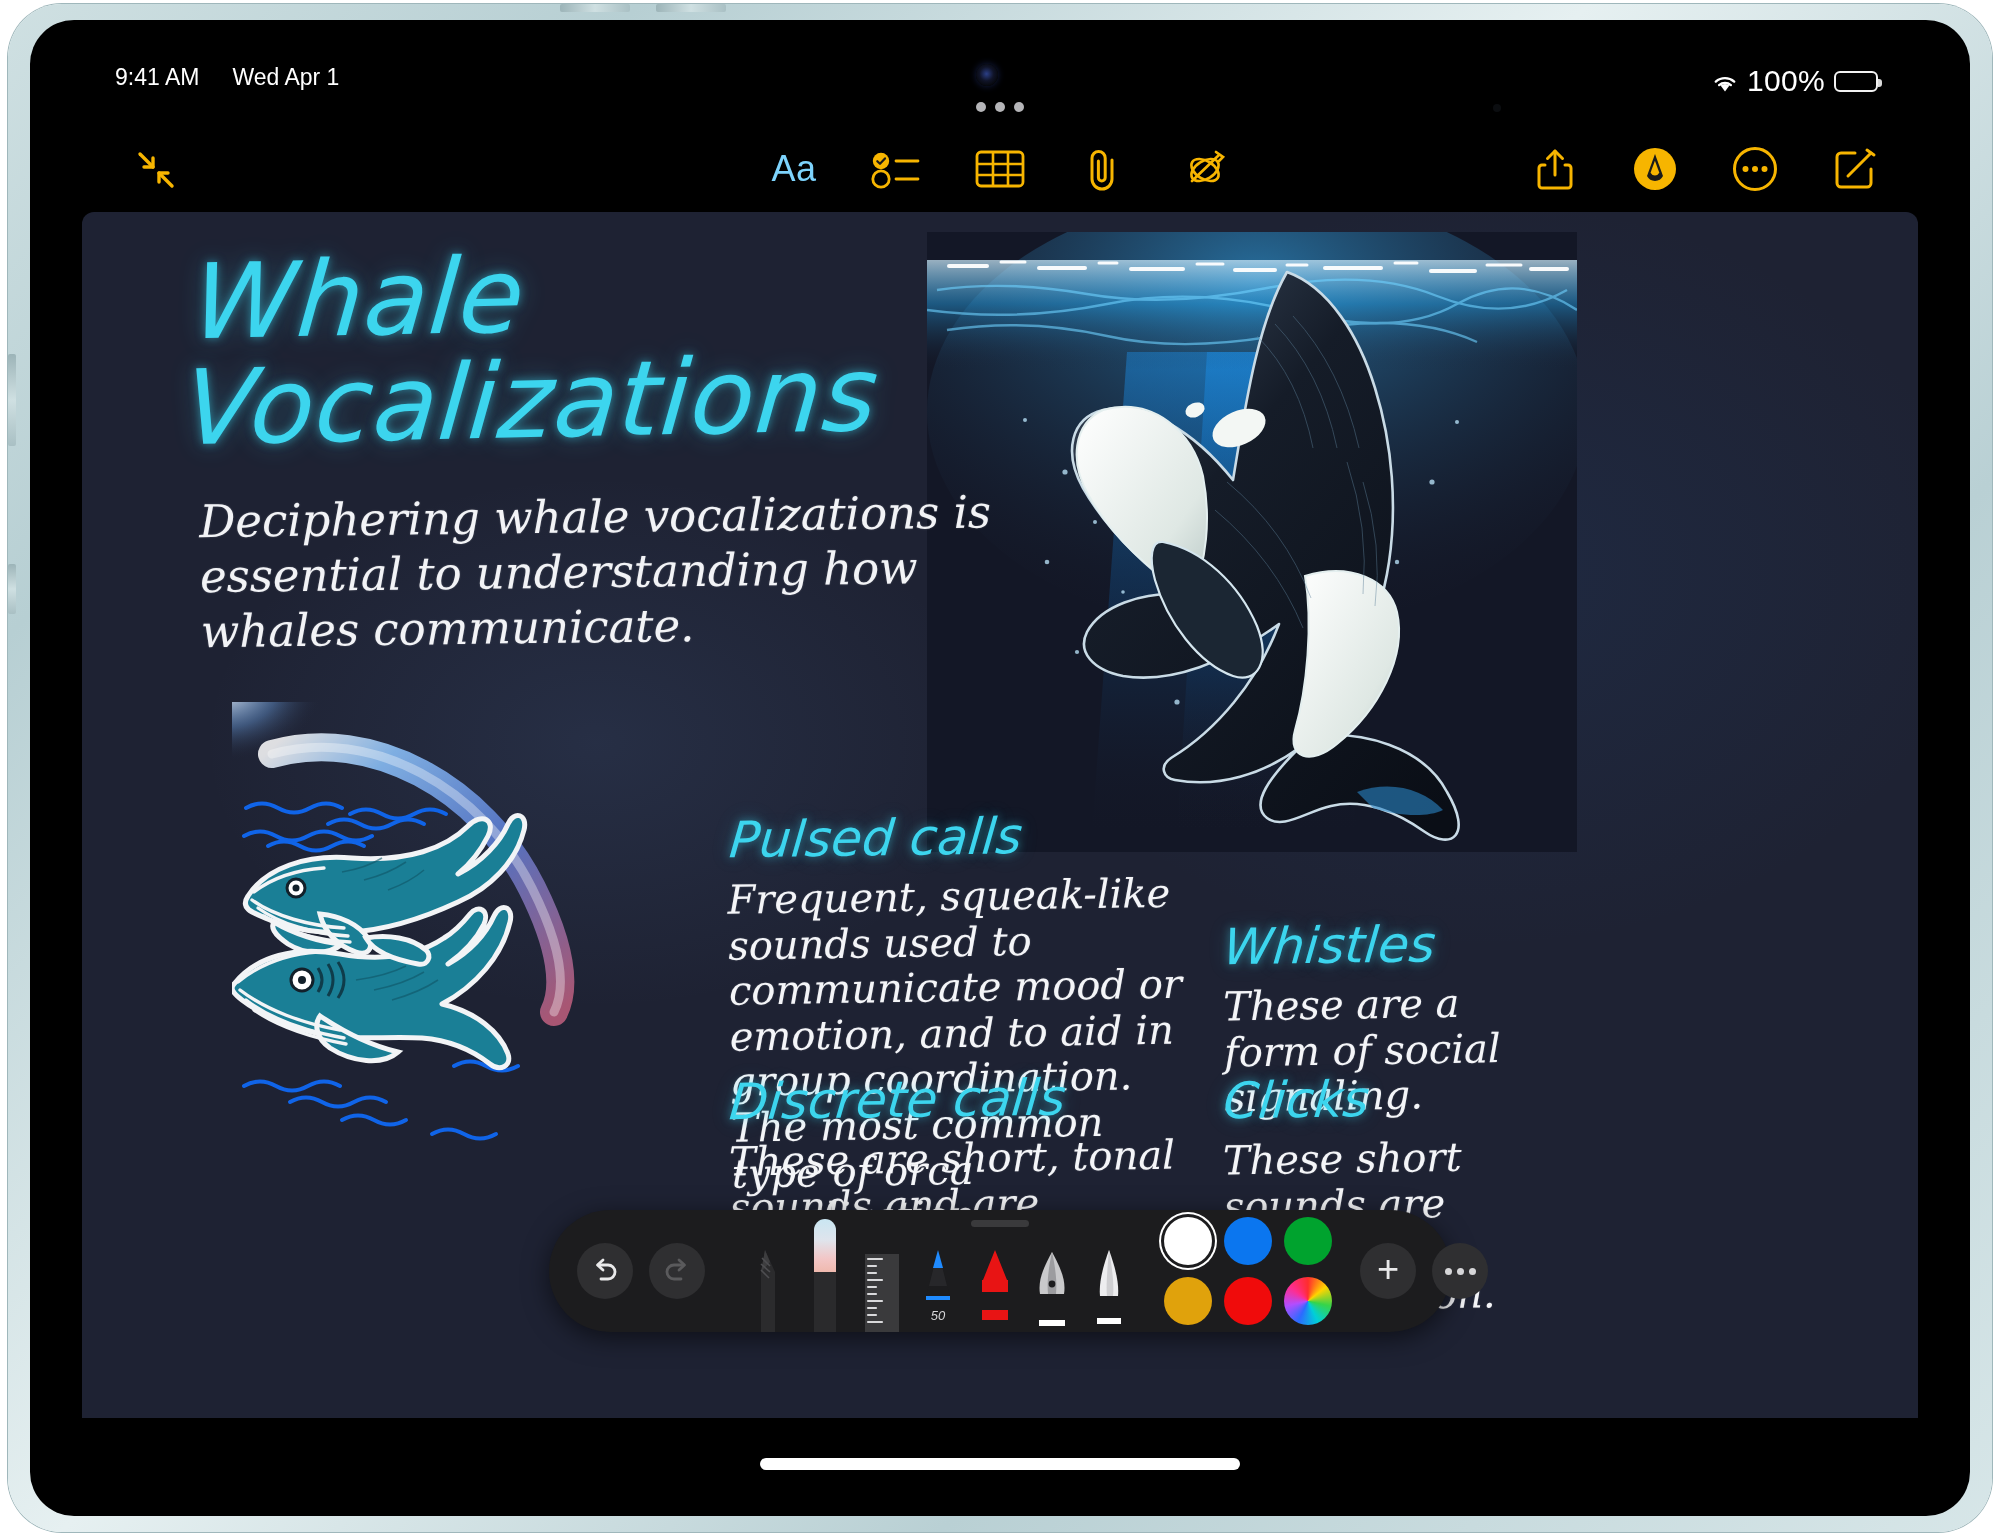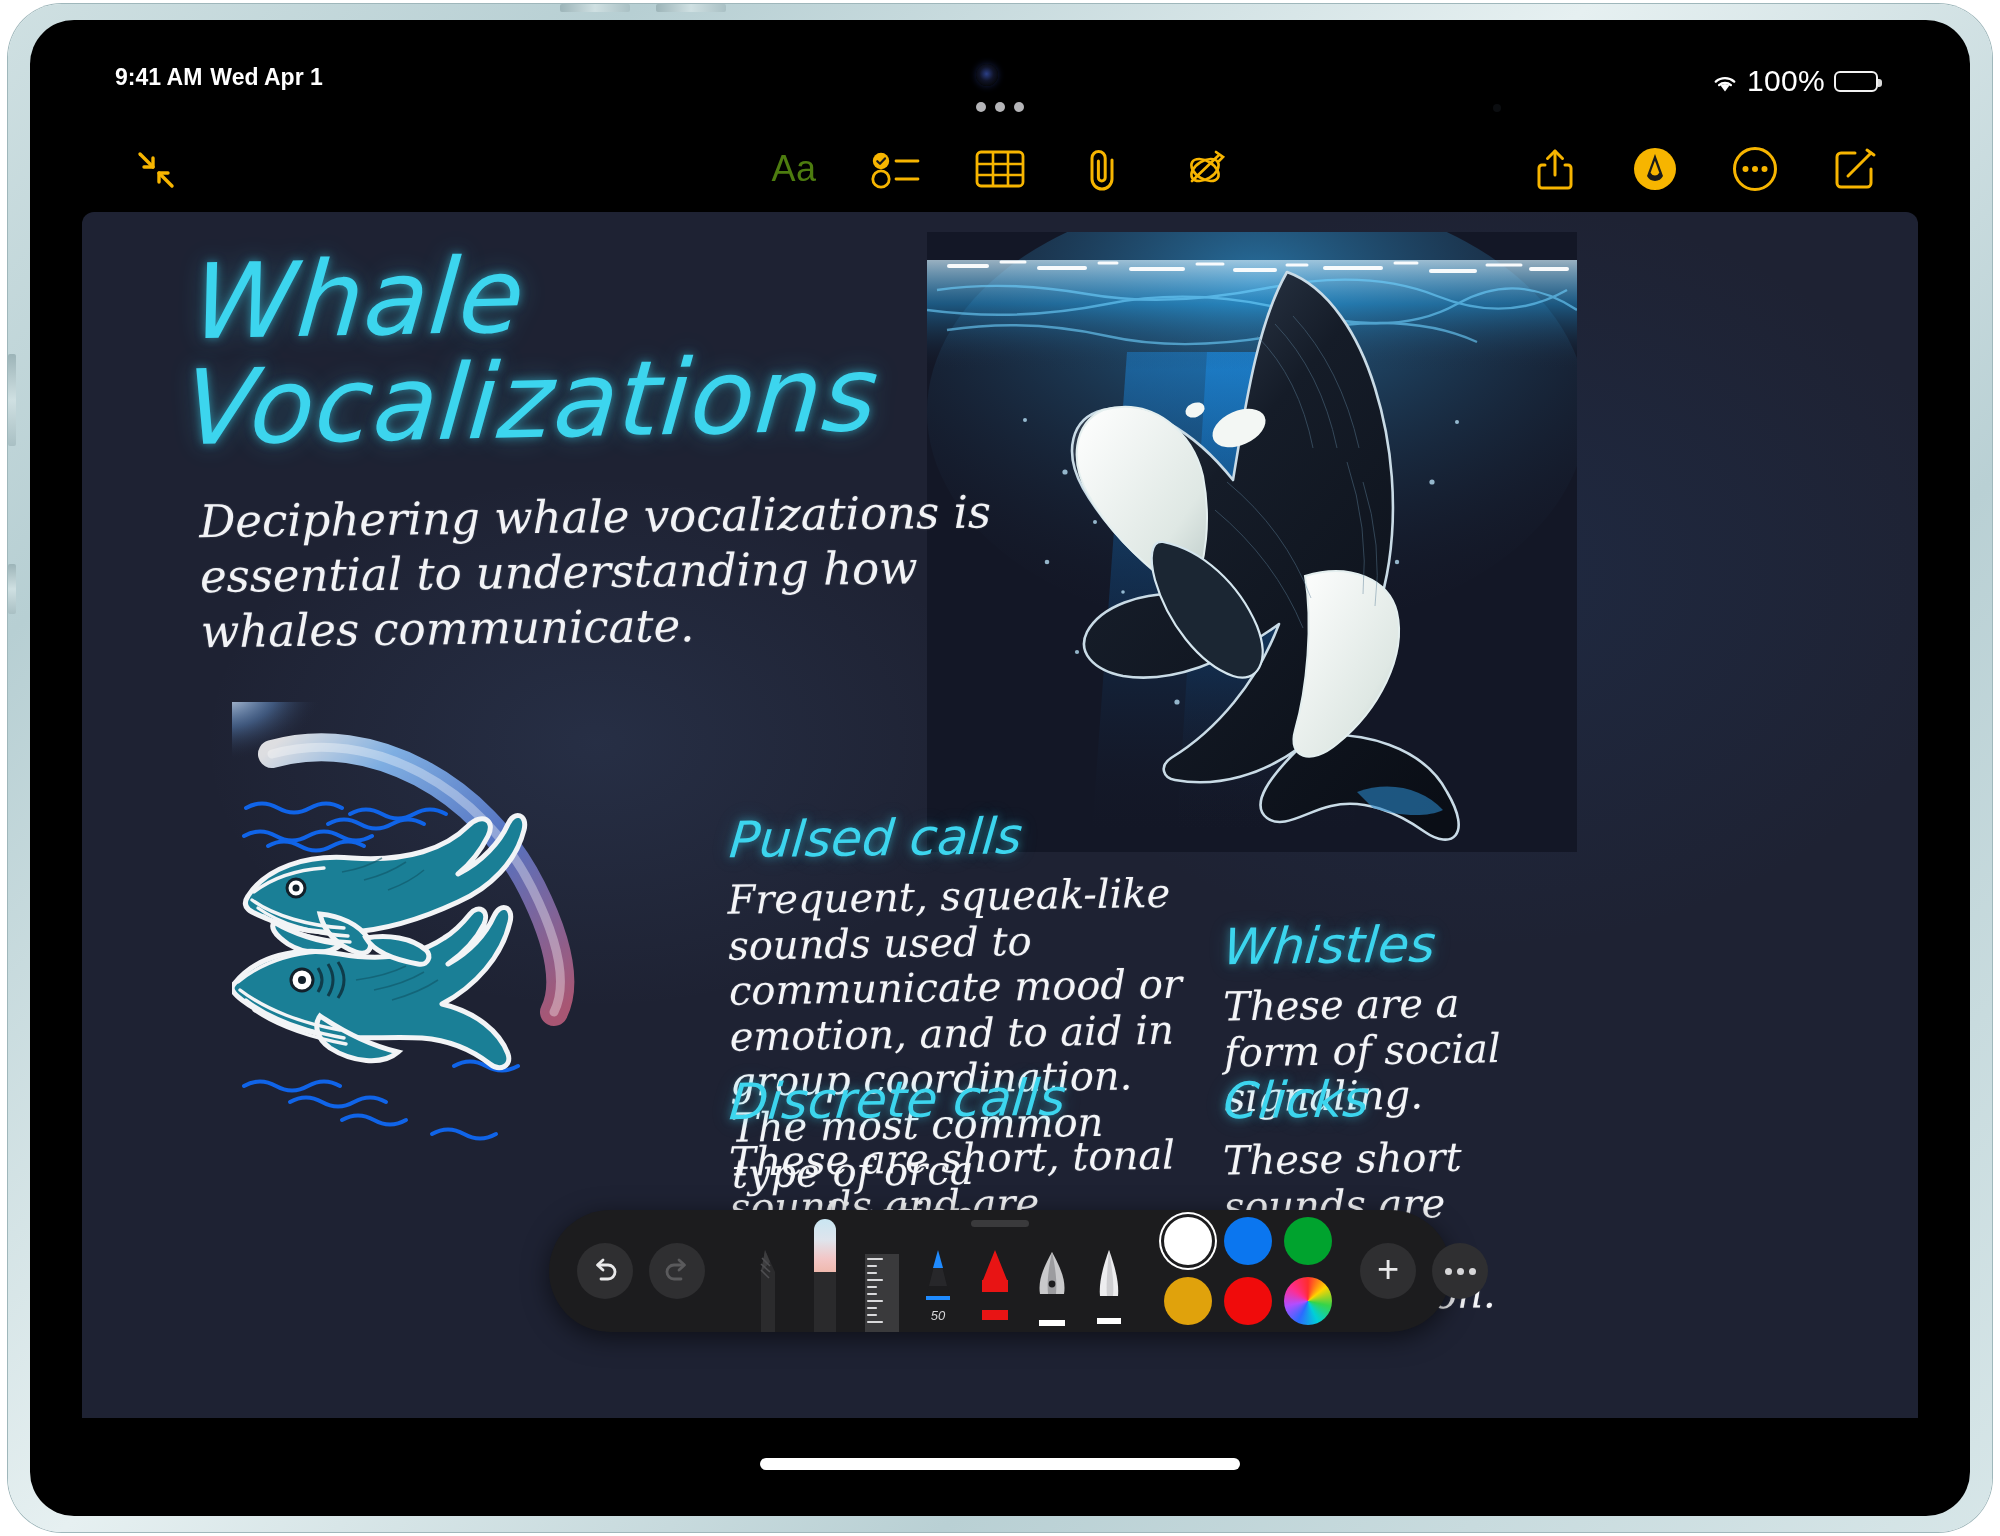--- a/index.html
+++ b/index.html
@@ -58,21 +58,21 @@
   .sensor {
     position: absolute; left: 1433px; top: 60px; width: 8px; height: 8px;
     border-radius: 50%; background: #0b0d10;
   }
 
   
   .statusbar {
     position: absolute; left: 0; top: 0; width: 100%; height: 62px;
     color: #fff; font-size: 23px; font-weight: 500;
   }
-  .status-left { position: absolute; left: 55px; top: 20px; display: flex; gap: 8px; white-space: nowrap; font-weight: bold; }
+  .status-left { position: absolute; left: 55px; top: 20px; display: flex; gap: 33px; white-space: nowrap; }
   .status-right { position: absolute; right: 62px; top: 20px; display: flex; align-items: center; gap: 9px; }
   .wifi-icon { display: inline-block; width: 26px; height: 19px; position: relative; }
   .batt-pct { font-size: 30px; font-weight: 500; letter-spacing: .3px; }
   .batt-icon {
     width: 44px; height: 21px; border: 2px solid rgba(255,255,255,.95);
     border-radius: 6px; position: relative; padding: 2px;
   }
   .batt-icon::after {
     content: ""; position: absolute; right: -6px; top: 6px;
     width: 4px; height: 8px; background: rgba(255,255,255,.85);
@@ -99,21 +99,21 @@
   .tool-center {
     position: absolute; left: 50%; transform: translateX(-50%);
     top: 6px; display: flex; align-items: center; gap: 45px;
   }
   .tool-right {
     position: absolute; right: 56px; top: 6px;
     display: flex; align-items: center; gap: 42px;
   }
   .tbtn { width: 58px; height: 62px; display: flex; align-items: center; justify-content: center;
     cursor: pointer; }
-  .aa-label { color: #4d7c0f; font-size: 36px; font-weight: 400; letter-spacing: .5px;
+  .aa-label { color: #7dd3fc; font-size: 36px; font-weight: 400; letter-spacing: .5px;
     font-family: "Liberation Sans", sans-serif; }
 
   
   .note {
     position: absolute; left: 22px; top: 168px; right: 22px; bottom: 74px;
     background: #1e2233;
     border-radius: 12px 12px 0 0;
     overflow: hidden;
   }
   .note-bg-glow {

